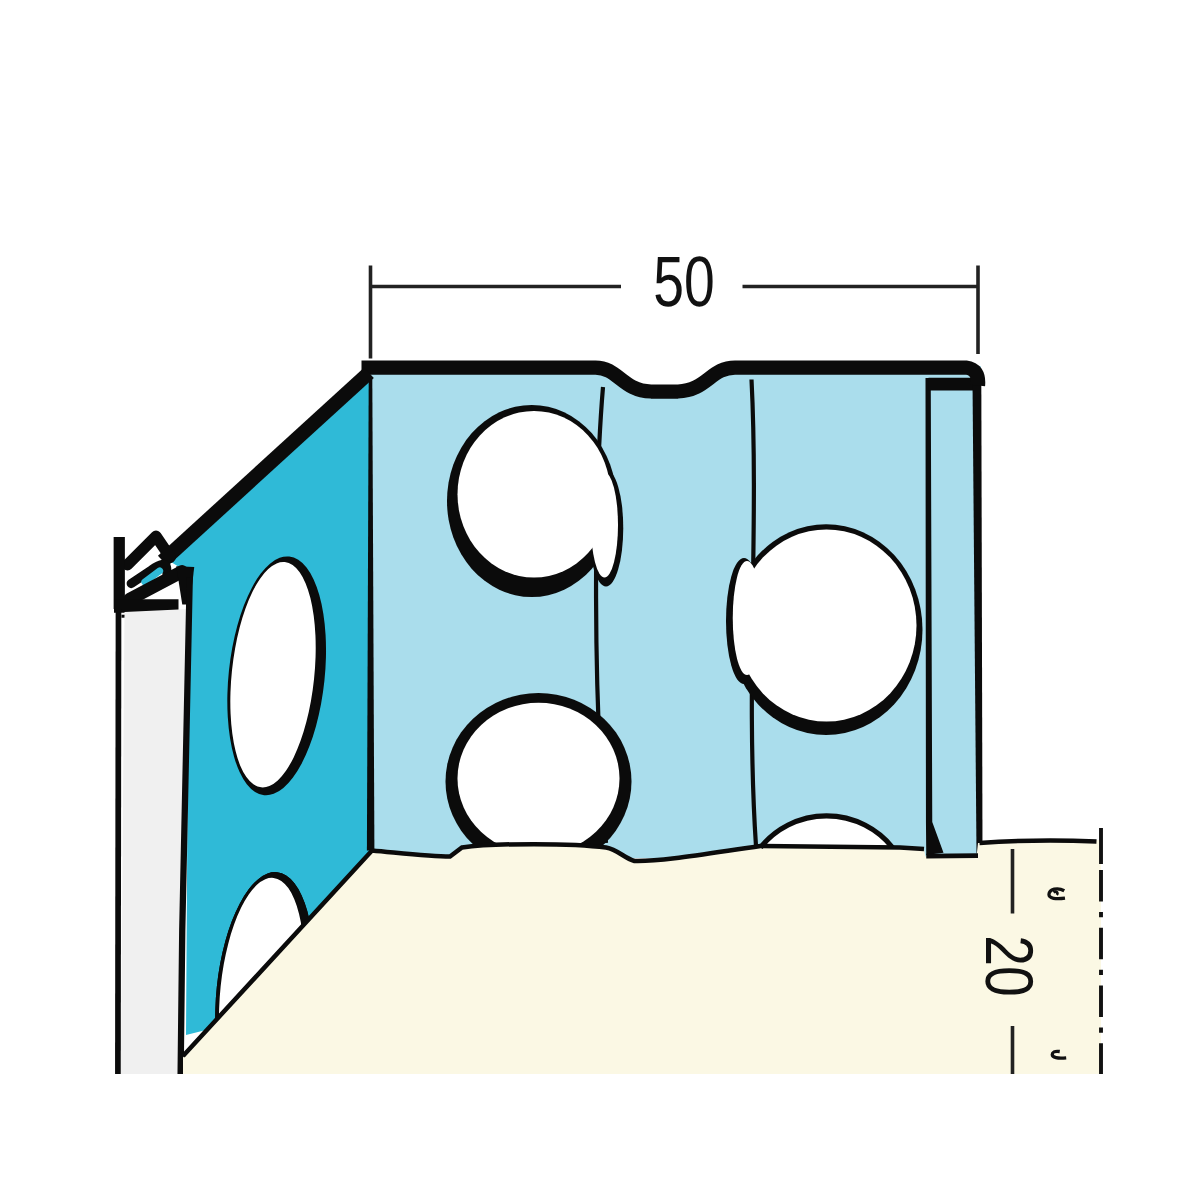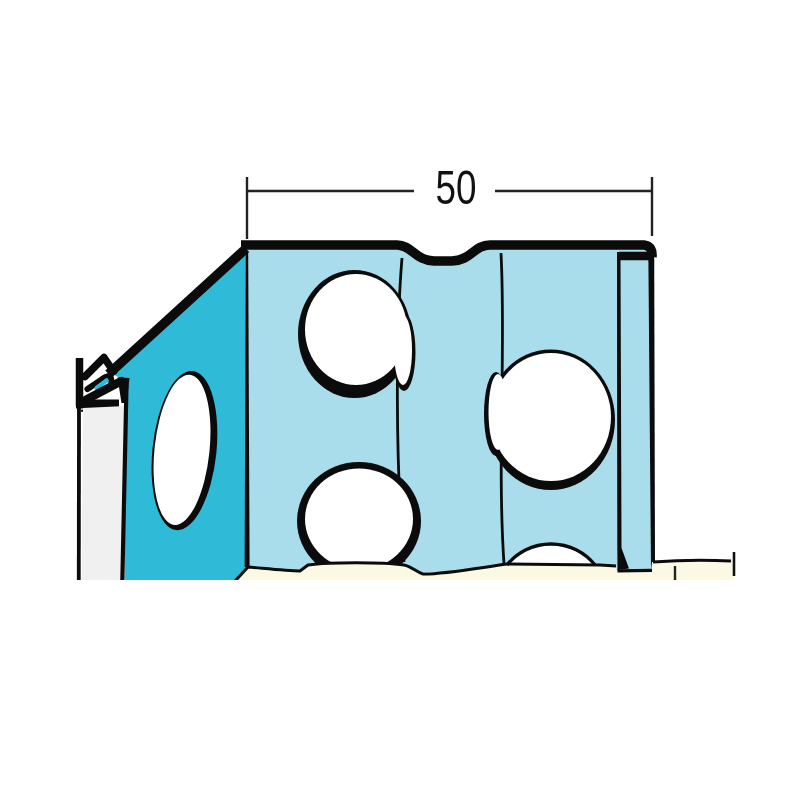--- a/index.html
+++ b/index.html
@@ -1,16 +1,16 @@
 <!DOCTYPE html>
 <html><head>
 <meta charset="utf-8">
 <style>
   html,body{margin:0;padding:0;background:#ffffff;}
-  #page{width:800px;height:580px;position:relative;overflow:hidden;
+  #page{width:800px;height:716px;position:relative;overflow:hidden;
         font-family:"Liberation Sans", sans-serif;}
   svg{display:block;}
 </style>
 </head>
 <body>
 <div id="page">
 <svg width="800" height="800" viewBox="0 0 800 800">
 
 <rect x="0" y="0" width="800" height="800" fill="#ffffff"></rect>
 

